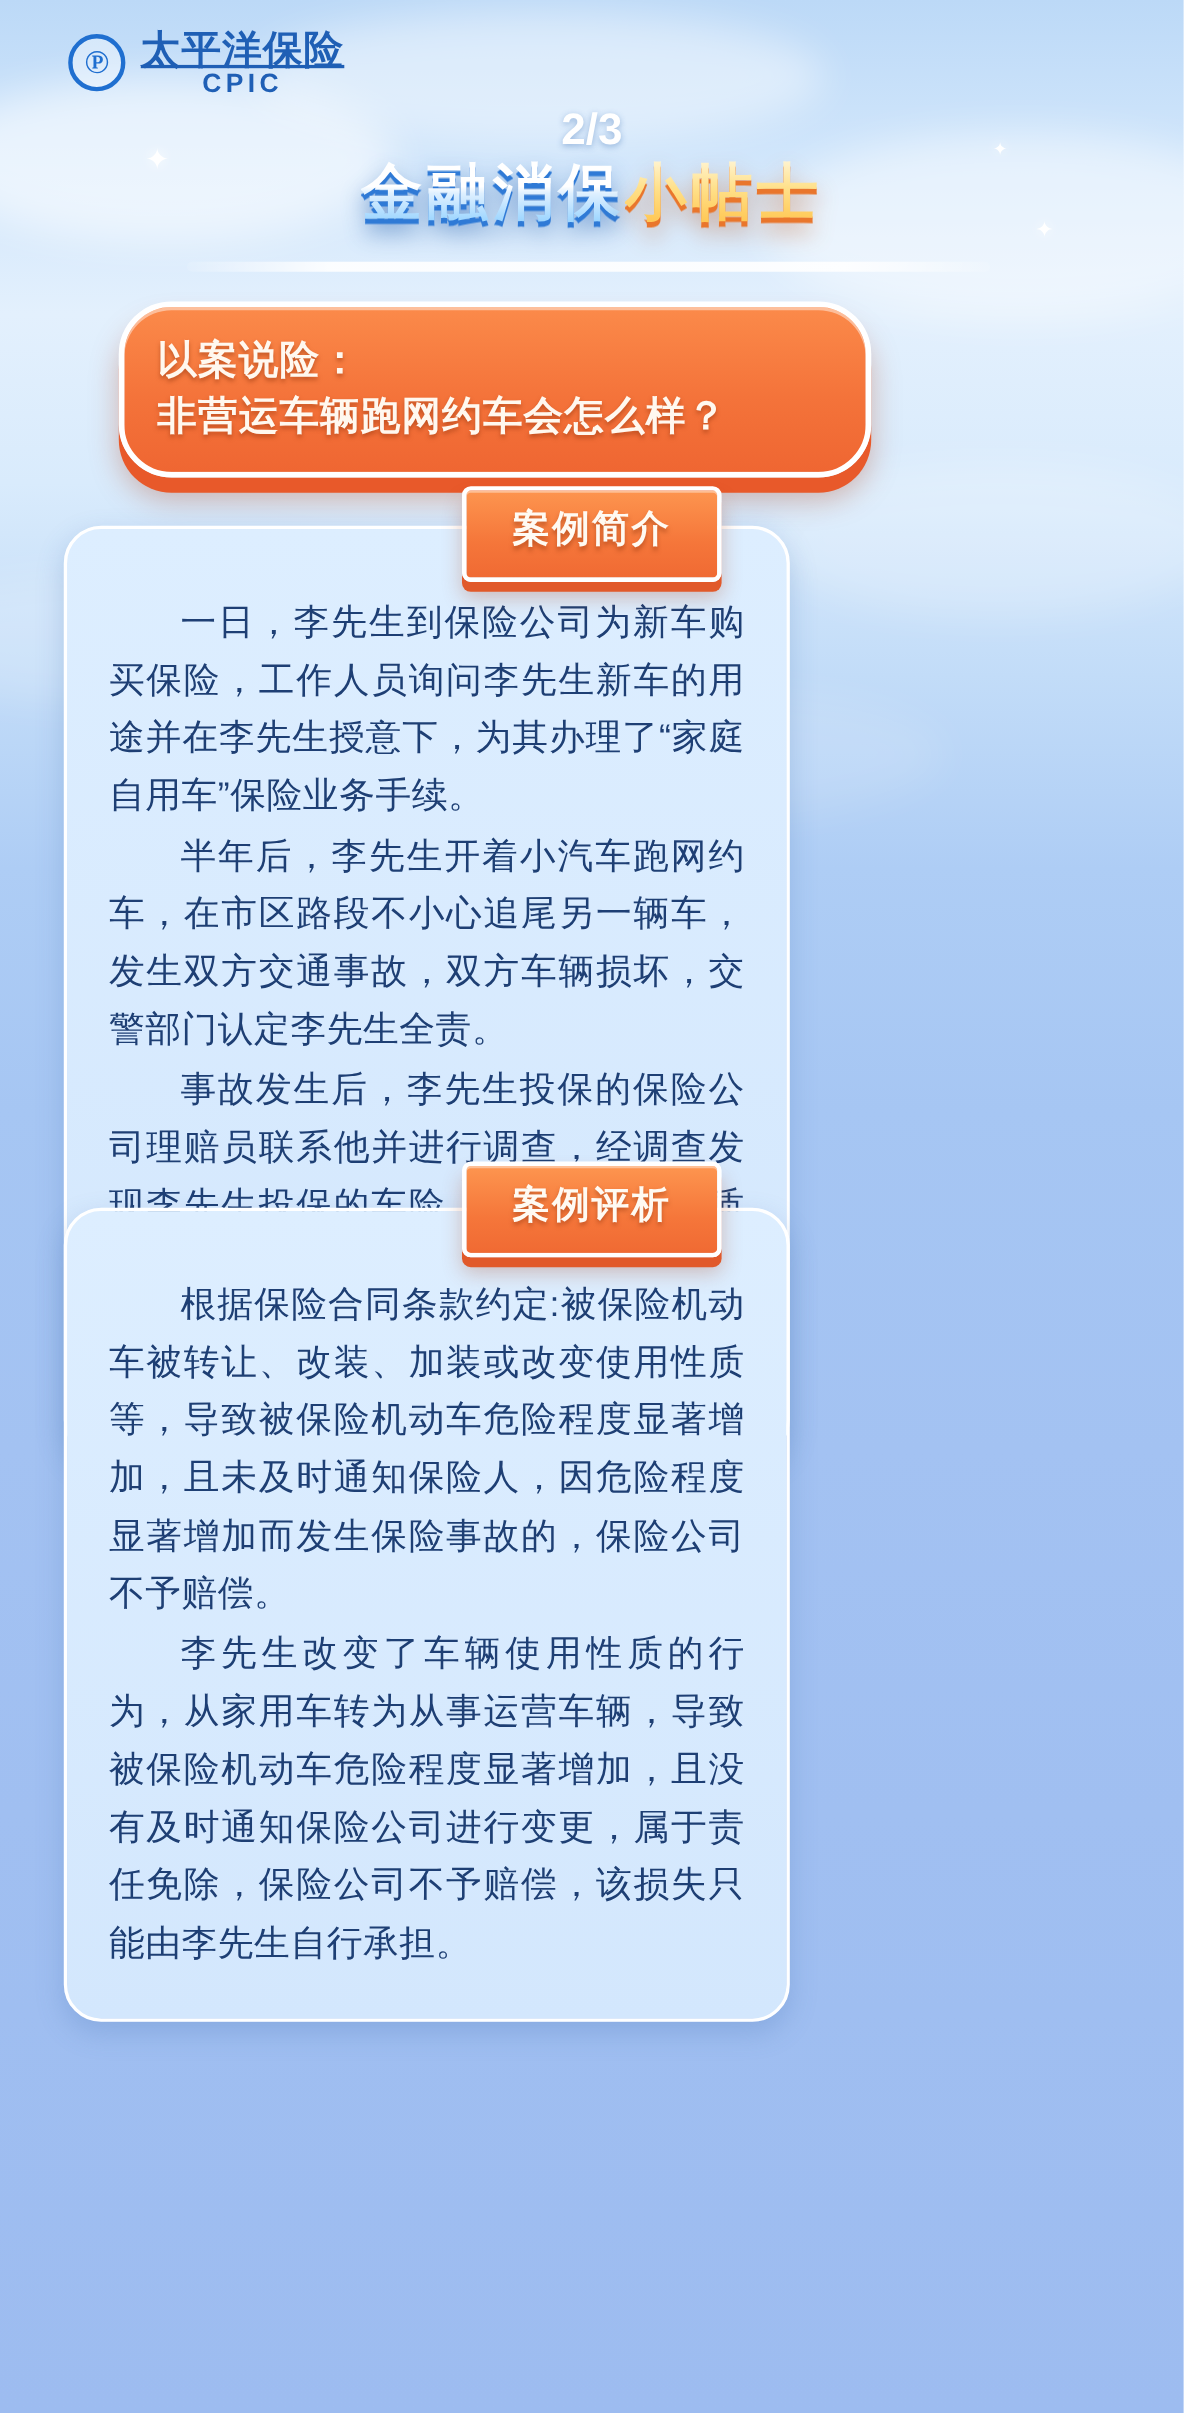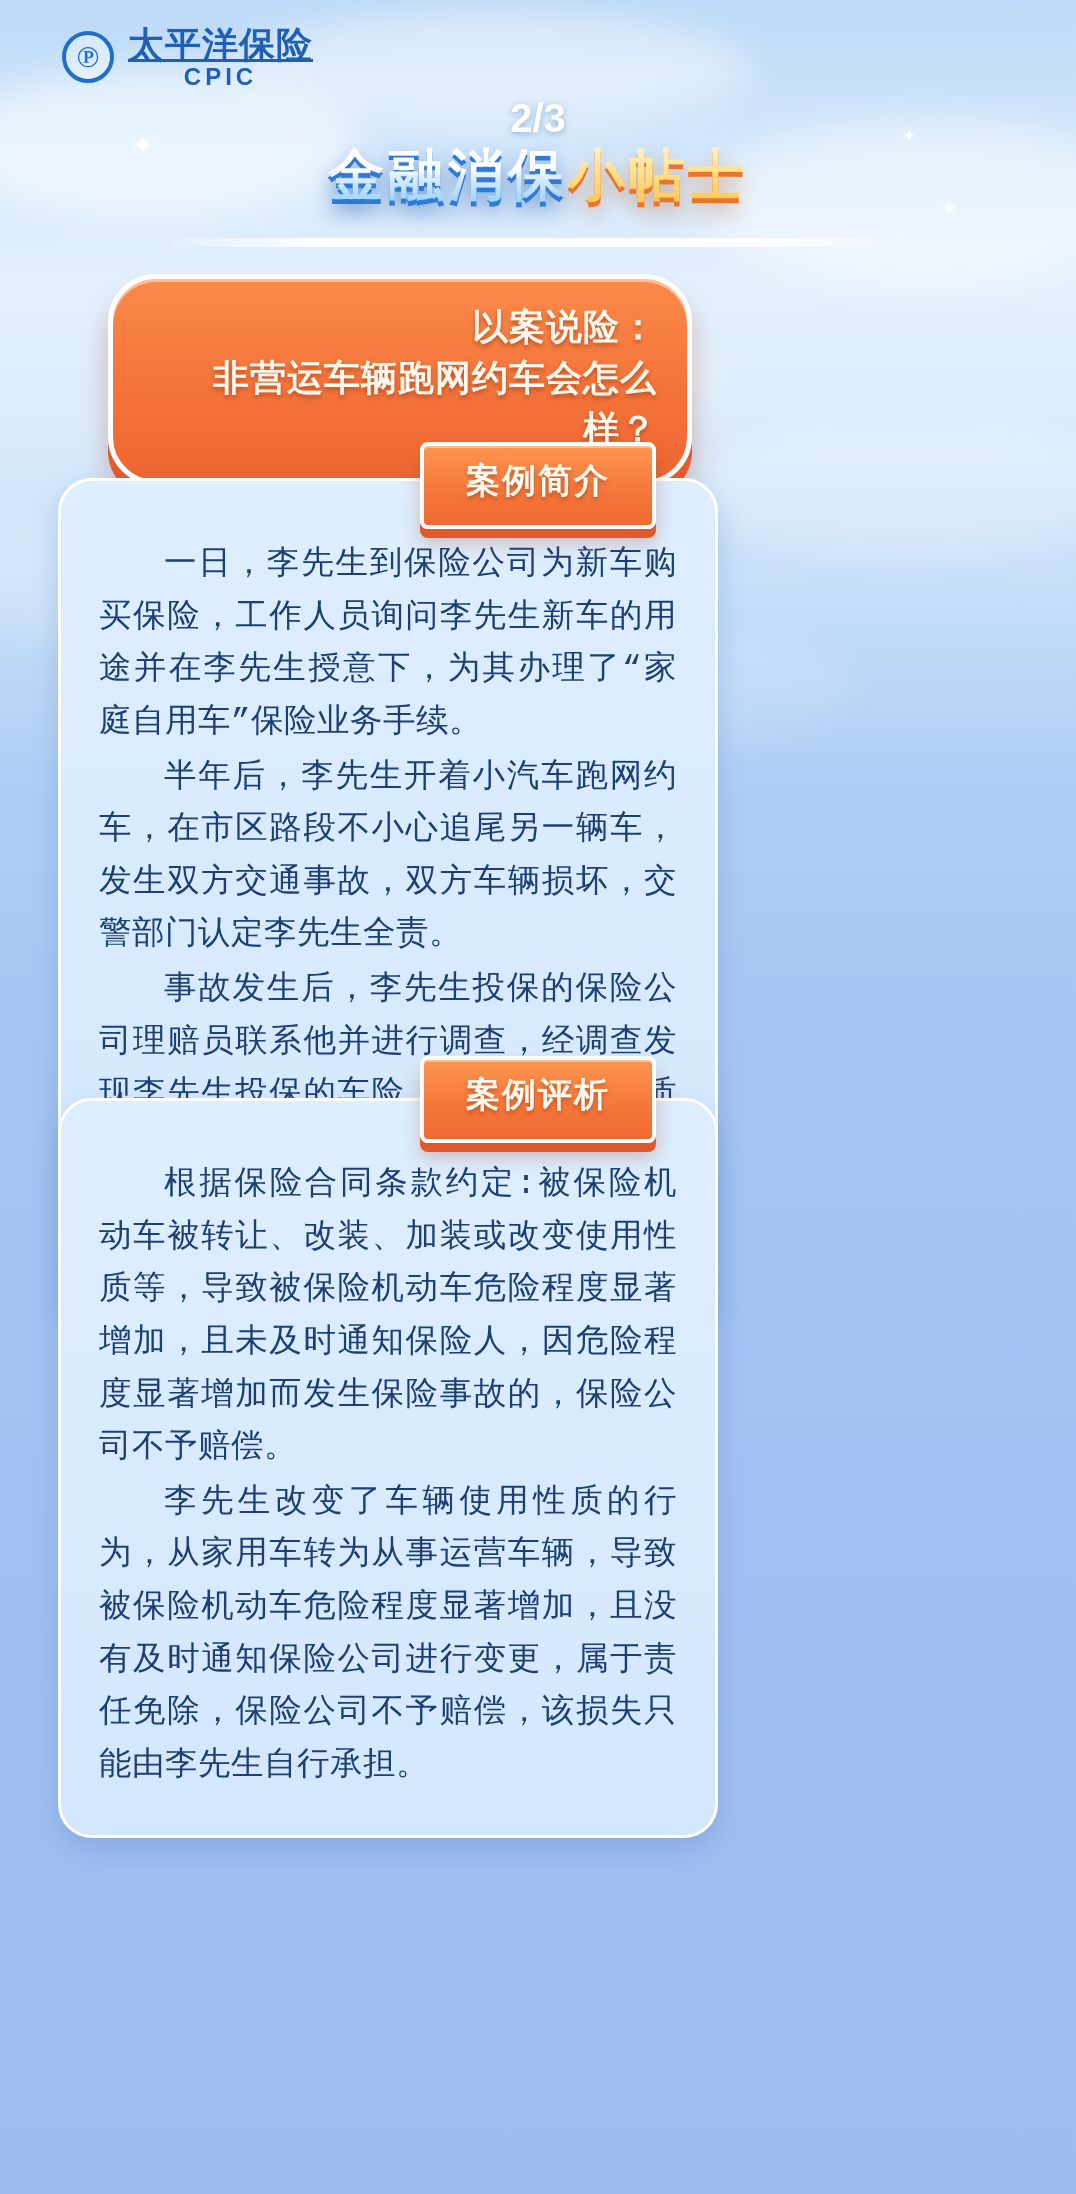--- a/index.html
+++ b/index.html
@@ -140,27 +140,27 @@
     text-shadow: 0 0 12px #ffffff;
   }
   .title-sparkle.s1 { left: 132px; top: 130px; }
   .title-sparkle.s2 { right: 118px; top: 196px; font-size: 20px; }
   .title-sparkle.s3 { right: 160px; top: 126px; font-size: 16px; }
 
   
   .question-banner {
     position: absolute;
     left: 108px; top: 274px;
-    width: 584px;
+    width: 684px;
     padding: 22px 30px 26px;
     border-radius: 48px;
     background: linear-gradient(180deg, #fb8a4a 0%, #f4733a 55%, #ef6632 100%);
     box-shadow: 0 14px 0 #e8592a, 0 20px 26px rgba(180,70,30,0.35),
                 inset 0 3px 0 rgba(255,255,255,0.45);
-    text-align: right;
+    text-align: left;
     border: 5px solid #ffffff;
   }
   .question-banner .line {
     color: #fff8ef;
     font-size: 36px;
     font-weight: bold;
     line-height: 1.42;
     letter-spacing: 1px;
     text-shadow: 0 3px 4px rgba(150,55,15,0.55);
   }
@@ -172,21 +172,21 @@
     left: 58px;
     background: linear-gradient(180deg, #ddeeff 0%, #d3e7fd 100%);
     border: 3px solid #ffffff;
     border-radius: 34px;
     box-shadow: 0 10px 24px rgba(70,115,180,0.25);
   }
   .card-body {
     padding: 58px 38px 42px;
   }
   .para {
-    font-family: Liberation Mono, monospace;
+    font-family: Liberation Sans, sans-serif;
     font-size: 32.5px;
     line-height: 1.62;
     color: #1e3f74;
     text-indent: 2em;
     text-align: justify;
     letter-spacing: 0.5px;
   }
   .para + .para { margin-top: 2px; }
 
   .card-label {

